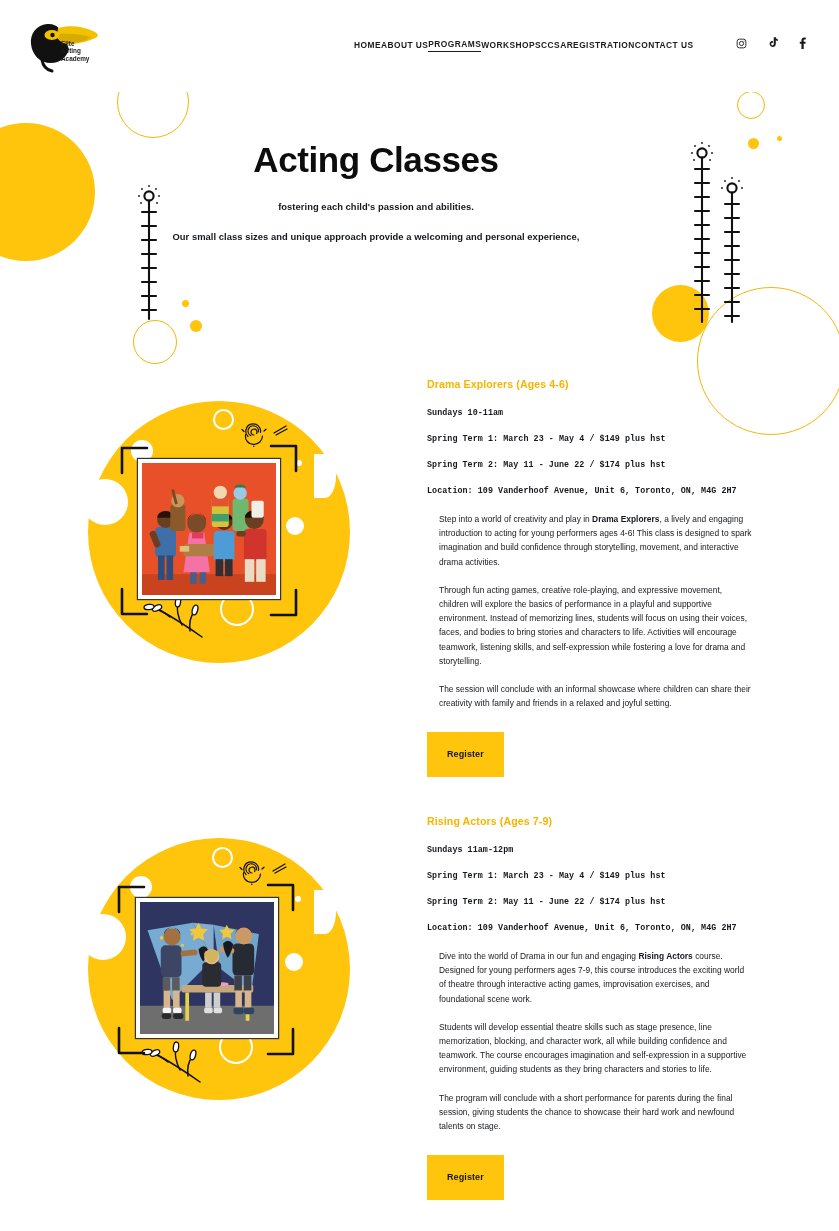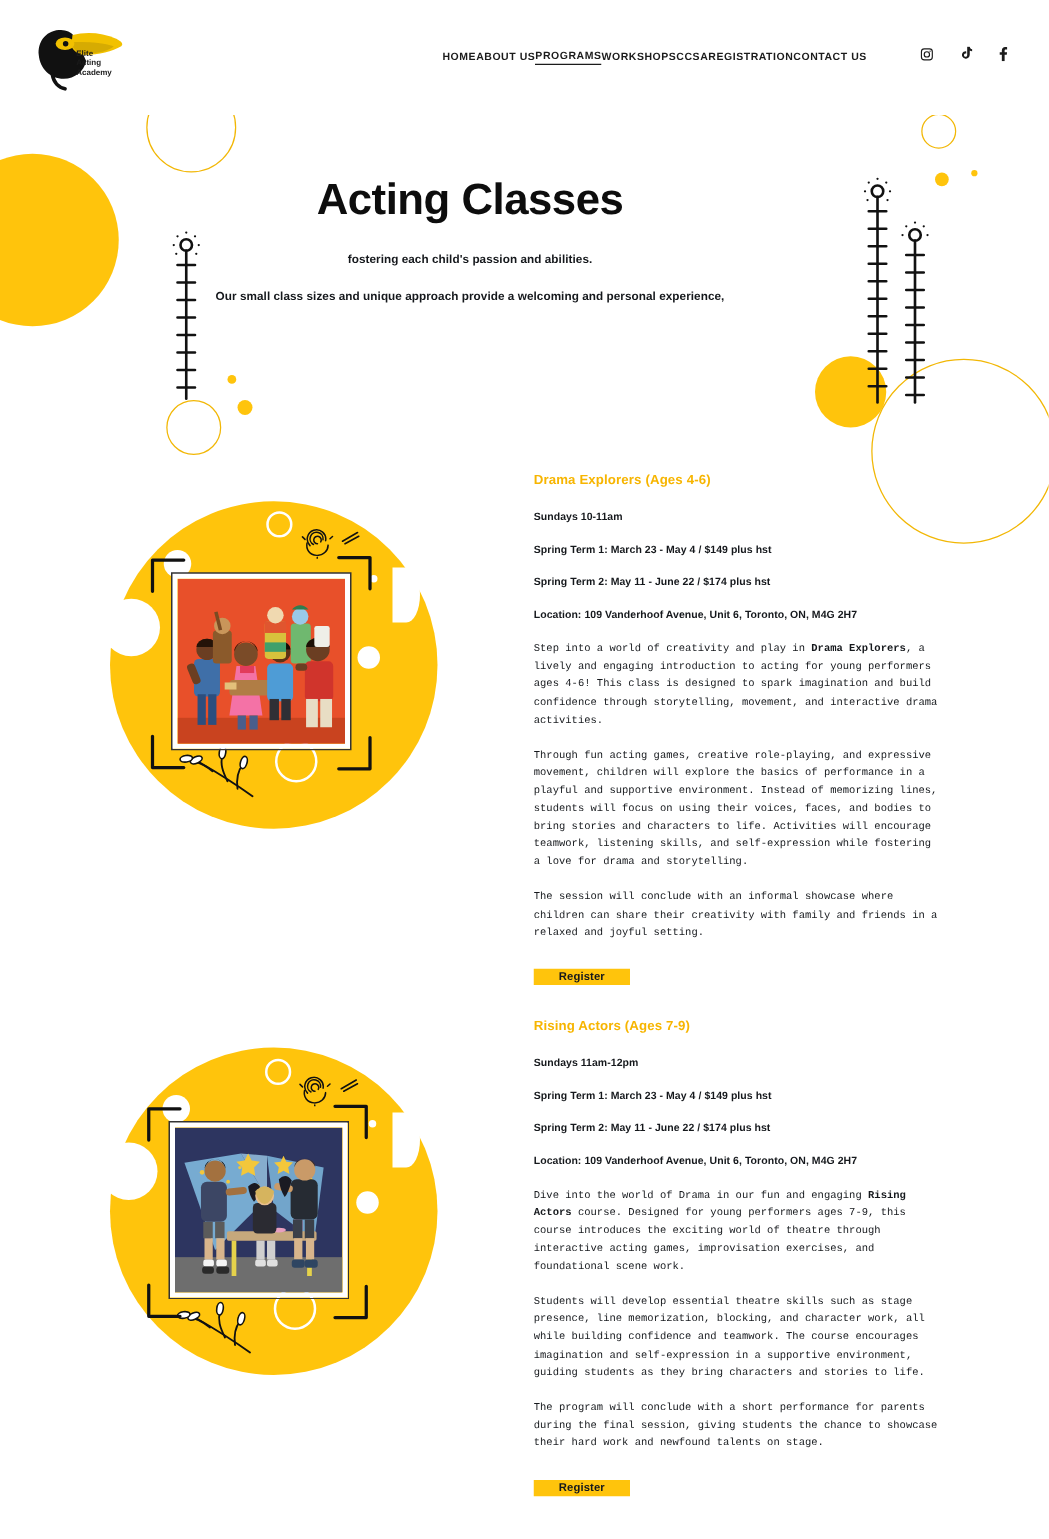--- a/index.html
+++ b/index.html
@@ -156,48 +156,49 @@
   }
   .program-title {
     font-family: Liberation Sans, sans-serif;
     font-size: 10.6px;
     font-weight: 700;
     color: #F7B500;
     letter-spacing: 0.1px;
     margin-bottom: 18px;
   }
   .meta-line {
-    font-family: Liberation Sans, sans-serif;
+    font-family: Liberation Mono, monospace;
     font-size: 8.4px;
     font-weight: 700;
     color: #15181c;
     letter-spacing: 0.05px;
     margin-bottom: 16px;
   }
   .para {
-    font-family: Liberation Mono, monospace;
+    font-family: Liberation Sans, sans-serif;
     font-size: 8.4px;
     font-weight: 400;
     color: #15181c;
     line-height: 14.2px;
     letter-spacing: 0.02px;
     margin-top: 14px;
+    margin-left: 12px;
   }
   .para b { font-weight: 700; }
 
   .register-btn {
     display: inline-block;
     margin-top: 22px;
     background: #FFC40C;
     color: #15181c;
     font-family: "Liberation Sans", sans-serif;
     font-size: 9px;
     font-weight: 700;
     letter-spacing: 0.1px;
-    padding: 2px 20px;
+    padding: 18px 20px;
     border: none;
     cursor: pointer;
     line-height: 1;
   }
 
   .doodle { position: absolute; pointer-events: none; }
 </style>
 </head>
 <body>
 

